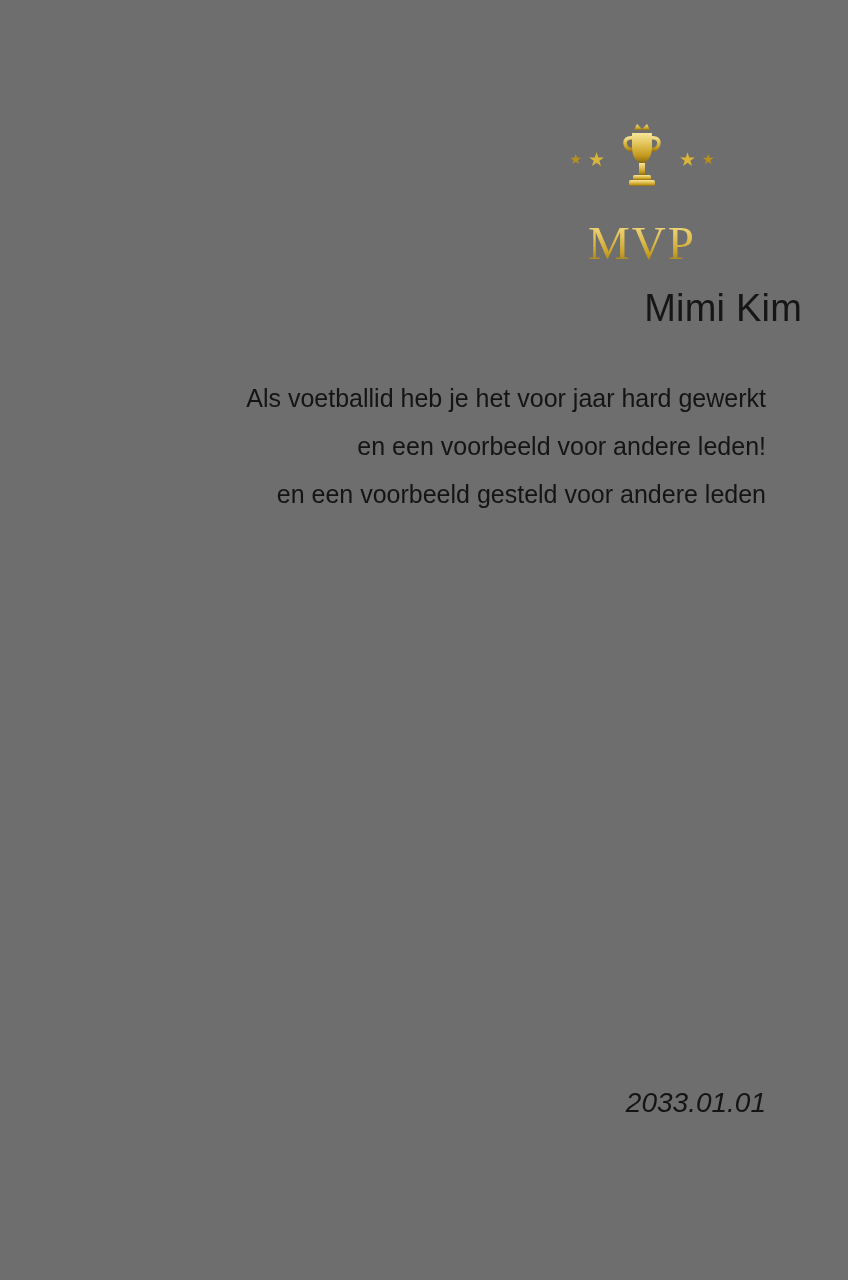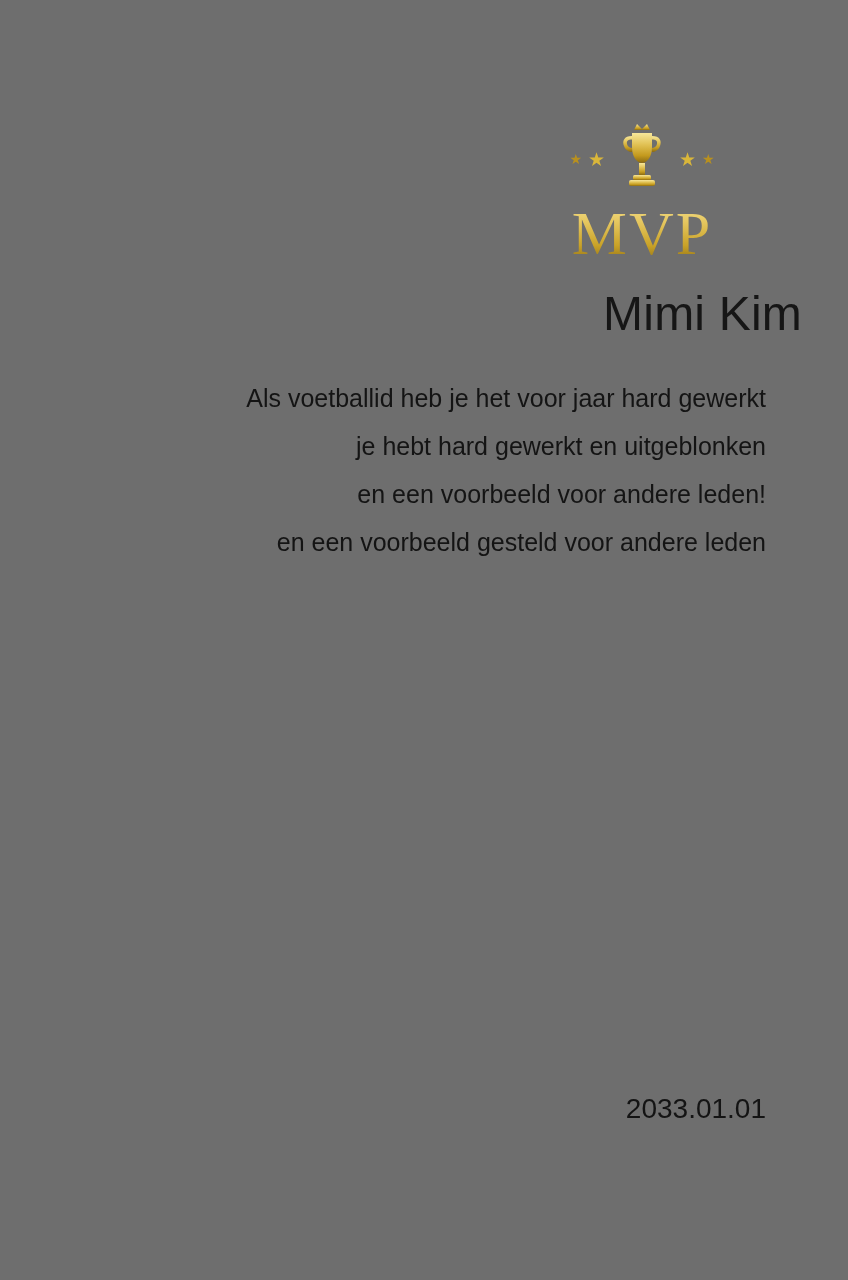--- a/index.html
+++ b/index.html
@@ -47,38 +47,38 @@
   .star.s-inner { font-size: 19px; color: #d9b63a; }
   .trophy {
     width: 58px;
     height: 80px;
     position: relative;
     margin: 0 2px;
   }
   .trophy svg { display: block; }
   .mvp-word {
     font-family: "Liberation Serif", serif;
-    font-size: 62px;
+    font-size: 47px;
     line-height: 1;
     letter-spacing: 2px;
-    margin-top: 2px;
+    margin-top: 20px;
     background: linear-gradient(180deg,#f6e08a 0%, #e3c45c 35%, #c9a227 70%, #8c6d16 100%);
     -webkit-background-clip: text;
     background-clip: text;
     color: #d4b245;
     -webkit-text-fill-color: transparent;
     font-weight: 400;
   }
 
   
   .recipient {
     position: absolute;
     top: 288px;
     right: 46px;
-    font-size: 48px;
+    font-size: 38px;
     line-height: 1.1;
     color: #161616;
     font-weight: 400;
     text-align: center;
     letter-spacing: 0.2px;
   }
 
   
   .body-text {
     position: absolute;
@@ -96,21 +96,22 @@
   .footer {
     position: absolute;
     right: 82px;
     bottom: 138px;
     text-align: right;
   }
   .date {
     font-size: 28px;
     line-height: 1.2;
     color: #141414;
-    margin-bottom: 16px;
+    margin-bottom: 22px;
+    font-style: italic;
   }
   .org {
     font-size: 30px;
     line-height: 1.2;
     color: #141414;
   }
 </style>
 </head>
 <body>
 
@@ -147,21 +148,20 @@
       <span class="star s-inner">★</span>
       <span class="star s-outer">★</span>
     </div>
     <div class="mvp-word">MVP</div>
   </div>
 
   <div class="recipient">Mimi Kim</div>
 
   <div class="body-text">
     <span class="body-line">Als voetballid heb je het voor jaar hard gewerkt</span>
-    <span class="body-line">je hebt hard gewerkt en uitgeblonken</span>
     <span class="body-line">en een voorbeeld voor andere leden!</span>
     <span class="body-line">en een voorbeeld gesteld voor andere leden</span>
   </div>
 
   <div class="footer">
     <div class="date">2033.01.01</div>
   </div>
 
 </div>
 

